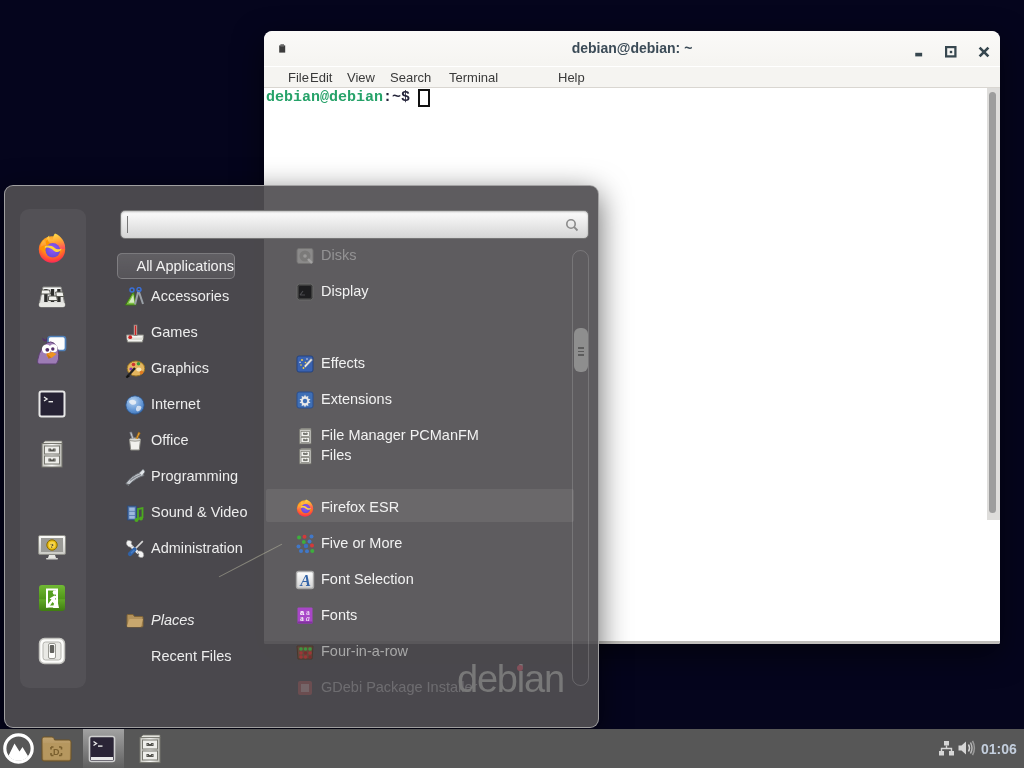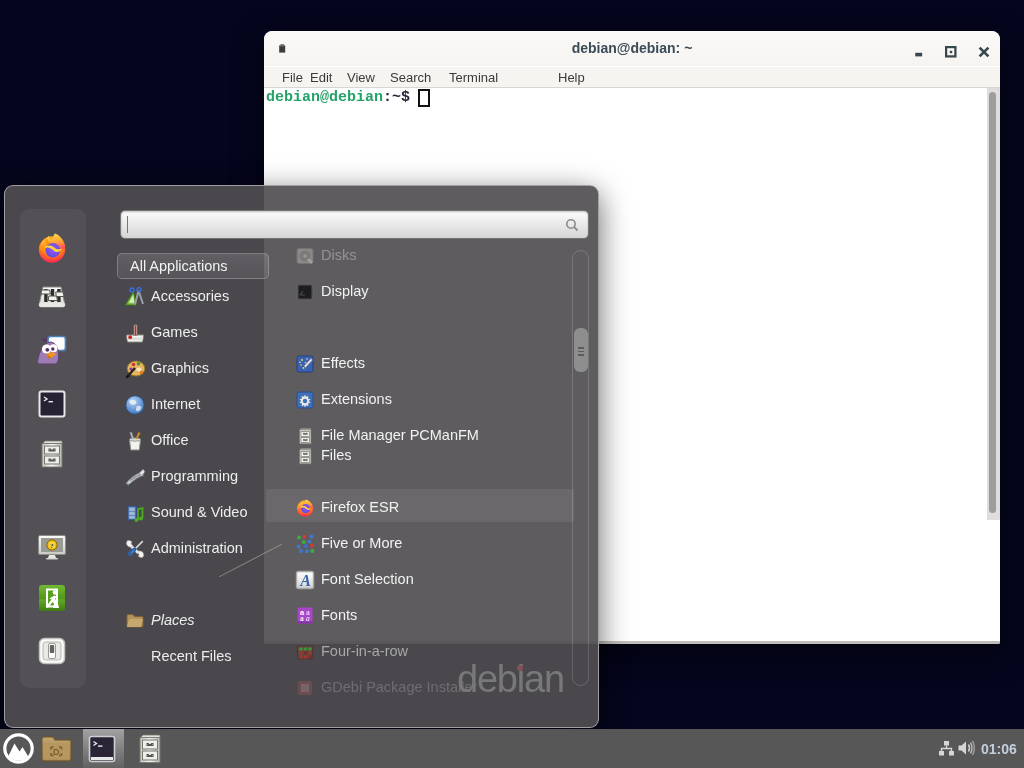--- a/index.html
+++ b/index.html
@@ -37,24 +37,24 @@
     background:rgba(80,78,81,0.92); border:1px solid rgba(175,175,175,0.85);
     border-radius:9px; box-shadow:0 8px 30px rgba(0,0,0,0.6); }
   #favpanel { position:absolute; left:15px; top:23px; width:66px; height:479px;
     background:rgba(255,255,255,0.05); border-radius:9px; }
   .fav { position:absolute; left:31px; width:32px; height:32px; }
   #search { position:absolute; left:115px; top:24px; width:469px; height:29px;
     border-radius:5px; background:linear-gradient(#fdfdfd,#d5d5d5);
     border:1px solid #757575; box-shadow:inset 0 1px 2px rgba(0,0,0,0.25); }
   #scursor { position:absolute; left:6px; top:5px; width:1px; height:17px; background:#777; }
   #smag { position:absolute; right:8px; top:6px; }
-  #allapps { position:absolute; left:112px; top:67px; width:152px; height:26px;
+  #allapps { position:absolute; left:112px; top:67px; width:118px; height:26px;
     background:linear-gradient(rgba(255,255,255,0.13),rgba(255,255,255,0.07));
     border:1px solid rgba(255,255,255,0.22); border-radius:5px;
-    font-size:14.5px; color:#f2f2f2; line-height:25px; padding-left:12px; }
+    font-size:14.5px; color:#f2f2f2; line-height:25px; padding-left:12px;text-align:right; }
   .cat { position:absolute; left:120px; height:36px; width:140px; }
   .cat .ci { position:absolute; left:0; top:8px; width:20px; height:20px; }
   .cat .ct { position:absolute; left:26px; top:9px; font-size:14.5px; color:#ededed; white-space:nowrap; }
   .app { position:absolute; left:290px; height:36px; width:280px; }
   .app .ci { position:absolute; left:0; top:8px; width:20px; height:20px; }
   .app .ct { position:absolute; left:26px; top:9px; font-size:14.5px; color:#f2f2f2; white-space:nowrap; }
   #hl { position:absolute; left:261px; top:303px; width:308px; height:33px;
     background:rgba(255,255,255,0.075); border-radius:2px; }
   #mstrough { position:absolute; left:567px; top:64px; width:17px; height:436px;
     border:1px solid rgba(255,255,255,0.16); border-radius:9px; }
@@ -91,21 +91,21 @@
     </svg>
     <svg class="wbtn" style="left:681px; top:15px;" width="9" height="9" viewBox="0 0 9 9">
       <rect x="0.8" y="0.8" width="7" height="7" fill="none" stroke="#37474f" stroke-width="1.7"></rect>
       <rect x="3.6" y="3.6" width="1.8" height="1.8" fill="#37474f"></rect>
     </svg>
     <svg class="wbtn" style="left:714px; top:15px;" width="9" height="9" viewBox="0 0 9 9">
       <path d="M1.2 1.2 L7.8 7.8 M7.8 1.2 L1.2 7.8" stroke="#37474f" stroke-width="2"></path>
     </svg>
   </div>
   <div id="tmbar">
-    <span class="mi" style="left:18px;">File</span>
+    <span class="mi" style="left:24px;">File</span>
     <span class="mi" style="left:46px;">Edit</span>
     <span class="mi" style="left:83px;">View</span>
     <span class="mi" style="left:126px;">Search</span>
     <span class="mi" style="left:185px;">Terminal</span>
     <span class="mi" style="left:251px;margin-left:43px;">Help</span>
   </div>
   <div id="tbody">
     <div id="prompt"><span class="g">debian@debian</span><span class="d">:~$ </span></div>
     <div id="cursor"></div>
   </div>

